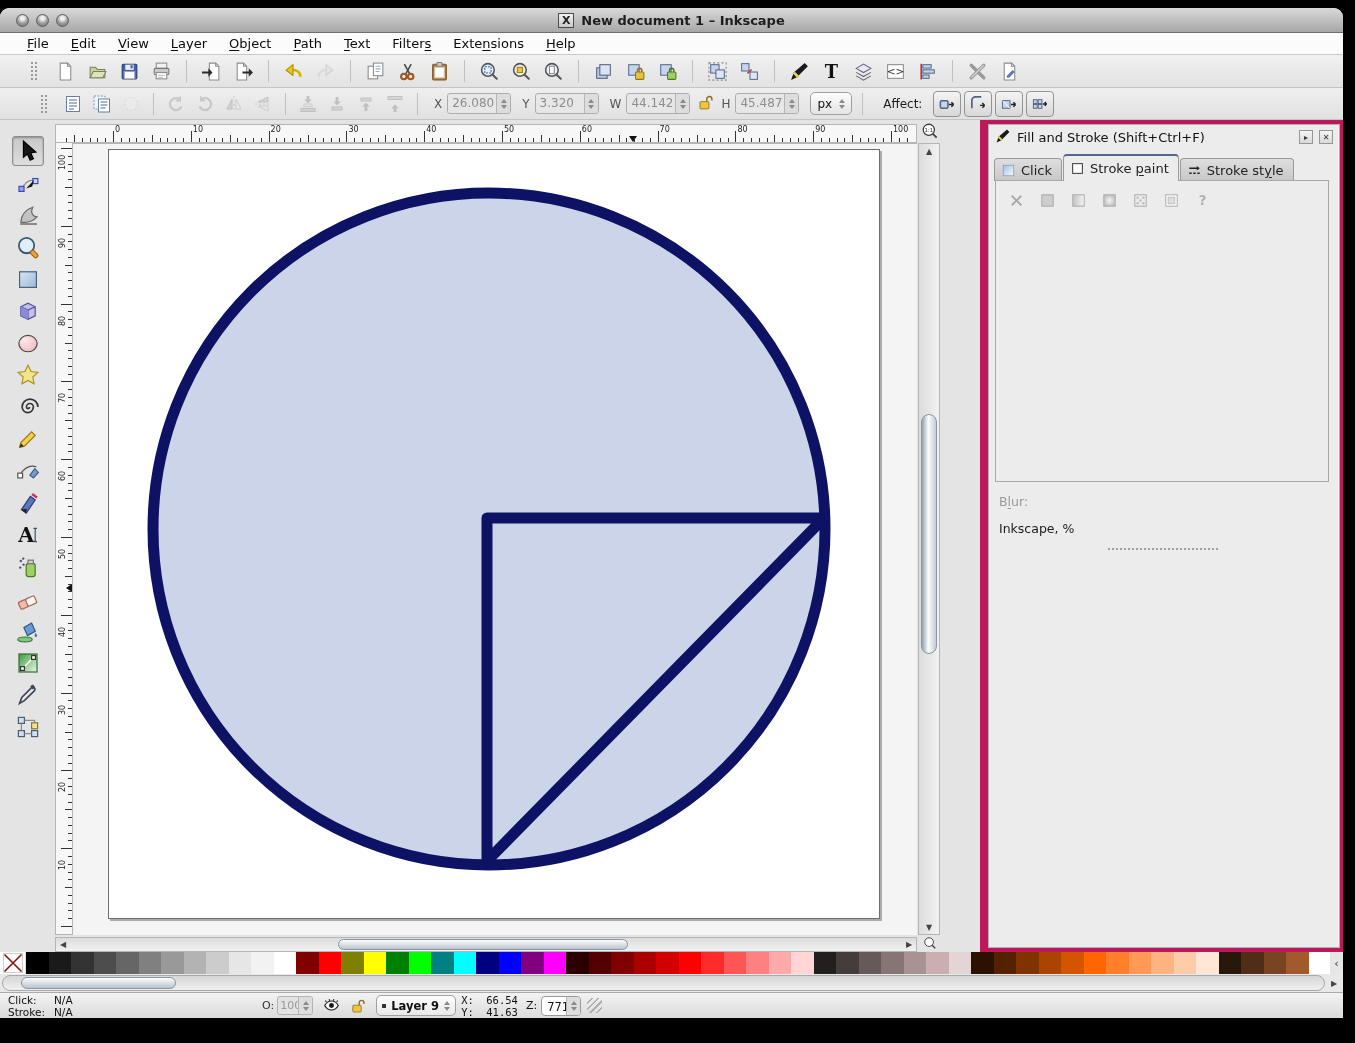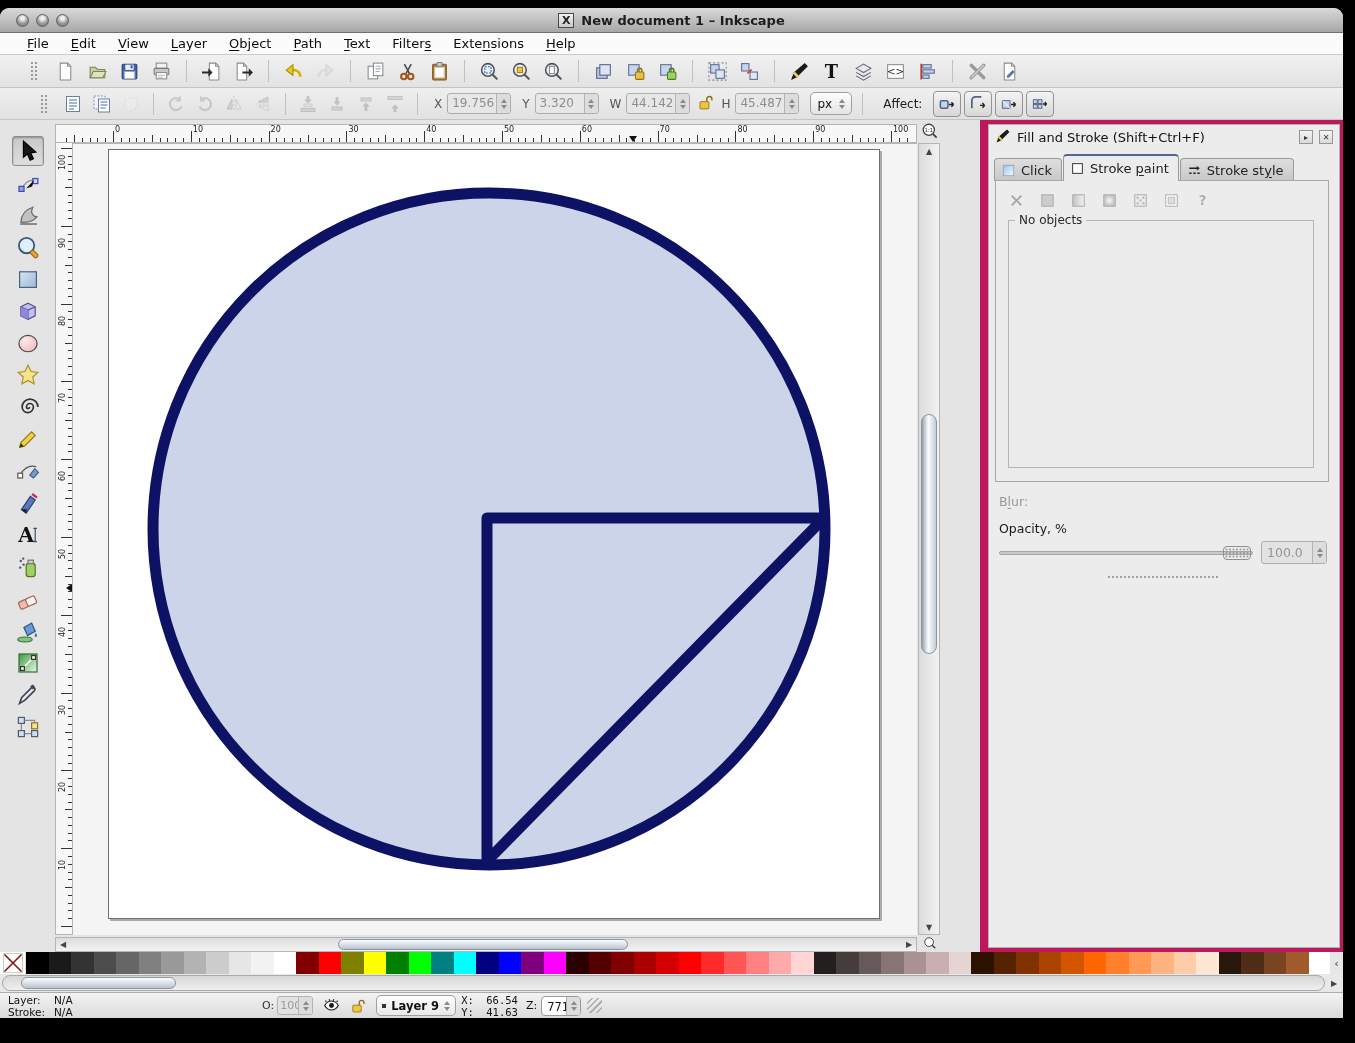--- a/index.html
+++ b/index.html
@@ -396,21 +396,21 @@
           <div class="tbtn sm disabled">
             <svg width="20" height="20" viewBox="0 0 20 20">
               <rect x="3" y="2.5" width="14" height="3" fill="#aeb6c4" stroke="#7d8696"></rect>
               <path d="M8.6 18h2.8v-3.6h2.4L10 10.6l-3.8 3.8h2.4z" fill="#7d8696"></path>
             </svg>
           </div>
         </span>
       <div class="sep"></div>
       <span style="margin-left:6px">X</span>
       <div class="numfield">
-          <span class="val">19.756</span>
+          <span class="val">26.080</span>
           <span class="spincol">
             <i class="tri-up"></i>
             <i class="tri-down"></i>
           </span>
         </div>
       <span style="margin-left:6px">Y</span>
       <div class="numfield">
           <span class="val">3.320</span>
           <span class="spincol">
             <i class="tri-up"></i>
@@ -989,40 +989,24 @@
                     <rect x="4" y="4" width="12" height="12" fill="#fff" stroke="#a8a8a8"></rect>
                     <rect x="6.5" y="6.5" width="7" height="7" fill="#ddd" stroke="#bbb"></rect>
                   </svg>
                 </div>
                 <div class="paintbtn">
                   <svg width="19" height="19" viewBox="0 0 20 20">
                     <text x="10" y="15" font-size="14" font-weight="bold" text-anchor="middle" fill="#b0b0b0">?</text>
                   </svg>
                 </div>
               </div>
-            <div class="noobj">
-              <span class="legend">No objects</span>
-            </div>
           </div>
           <div class="blurblk">
             <div id="blur-label">B<u>l</u>ur:</div>
-            <div class="opacitylbl">Opacity, %</div>
-            <div class="oprow">
-              <div class="slider">
-                <div class="track"></div>
-                  <div class="thumb" style="right:2px"></div>
-              </div>
-              <div class="pnum">
-                <span class="val">100.0</span>
-                <span class="spincol">
-                    <i class="tri-up"></i>
-                    <i class="tri-down"></i>
-                  </span>
-              </div>
-            </div>
+            <div class="opacitylbl">Inkscape, %</div>
             <div class="dots"></div>
           </div>
         </div>
         <div class="snapbar" id="snapbar">
           <div class="snapgrip"></div>
         <div class="snapbtn pressed">
               <svg width="19" height="19" viewBox="0 0 20 20">
                 <circle cx="5.5" cy="5.5" r="2.9" fill="#5050d8" stroke="#2828a0"></circle>
                 <circle cx="14.5" cy="14.8" r="2.9" fill="#46a846" stroke="#1e7a1e"></circle>
                 <path d="M7.8 7.8l3.4 3.4" stroke="#333" stroke-width="1.6"></path>
@@ -1197,21 +1181,21 @@
         <div class="sw" style="background: rgb(160, 90, 44);"></div>
       </div>
     <div class="palnav">‹</div>
     <div class="palscroll">
         <div class="palthumb"></div>
       </div>
     <div class="palarrow">▶</div>
 
     <div class="statusbar">
       <div class="fsblock">
-        <span>Layer:</span>
+        <span>Click:</span>
           <span>N/A</span>
         <span>Stroke:</span>
           <span>N/A</span>
       </div>
       <span class="olabel">O:</span>
       <div class="ofield">
         <span class="val">100</span>
         <span class="spincol">
             <i class="tri-up"></i>
             <i class="tri-down"></i>

